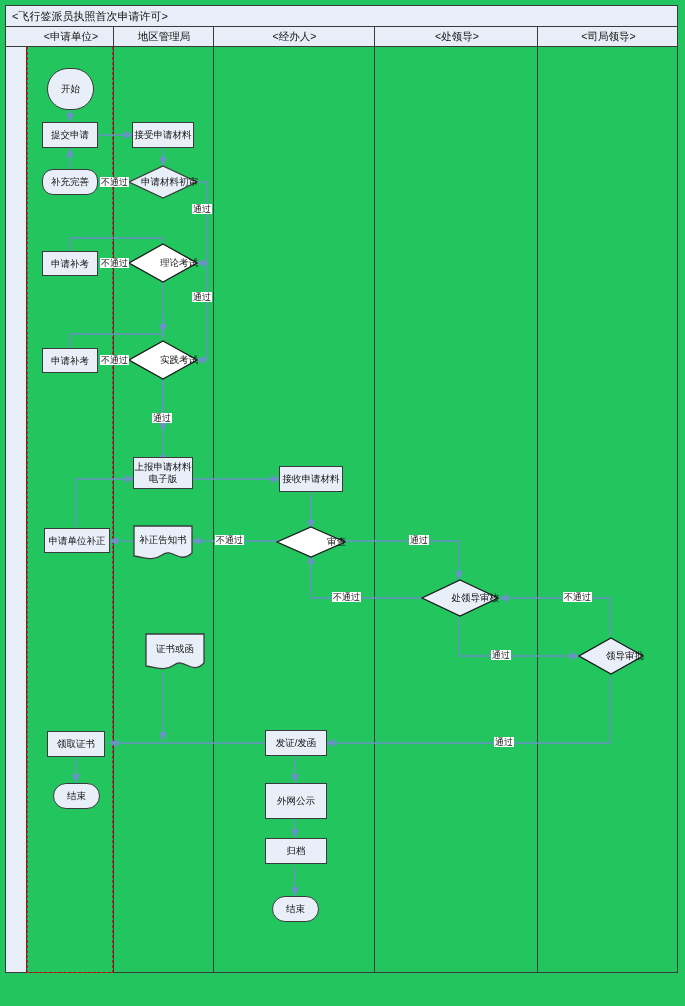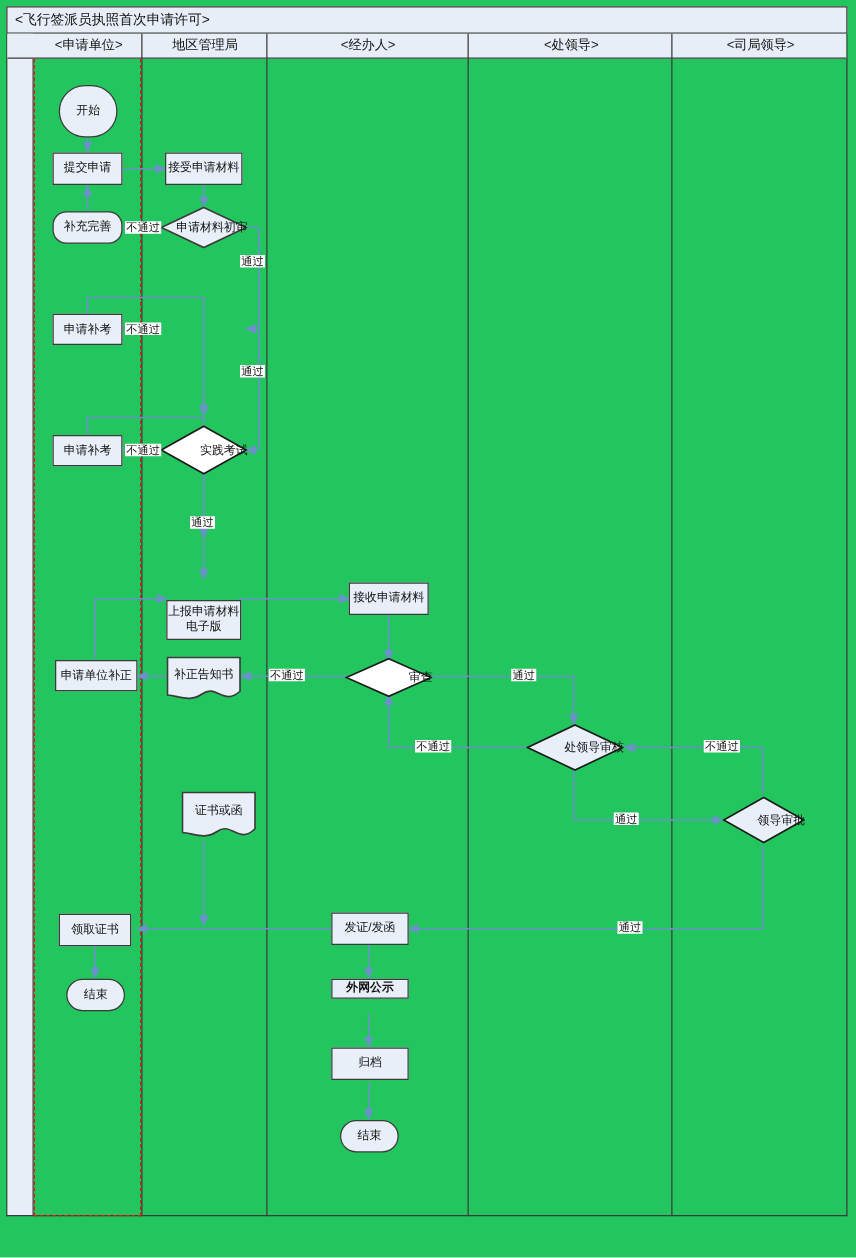--- a/index.html
+++ b/index.html
@@ -153,31 +153,37 @@
 
   <div class="diamond-wrap" style="left:128px;top:165px;width:70px;height:34px;">
     <svg width="70" height="34" viewBox="0 0 70 34">
         <polygon points="35,1 69,17 35,33 1,17" fill="#e9eff8" stroke="#3b3b3b" stroke-width="1.3"></polygon>
       </svg>
     <span class="dlabel">申请材料初审</span>
   </div>
 
   <div class="node rect" style="left:42px;top:251px;width:56px;height:25px;">申请补考</div>
 
+  <div class="diamond-wrap" style="left:128px;top:243px;width:70px;height:40px;">
+    <svg width="70" height="40" viewBox="0 0 70 40">
+        <polygon points="35,1 69,20 35,39 1,20" fill="#fff" stroke="#1a1a1a" stroke-width="1.3"></polygon>
+      </svg>
+    <span class="dlabel">理论考试</span>
+  </div>
 
   <div class="node rect" style="left:42px;top:348px;width:56px;height:25px;">申请补考</div>
 
   <div class="diamond-wrap" style="left:128px;top:340px;width:70px;height:40px;">
     <svg width="70" height="40" viewBox="0 0 70 40">
         <polygon points="35,1 69,20 35,39 1,20" fill="#fff" stroke="#1a1a1a" stroke-width="1.3"></polygon>
       </svg>
     <span class="dlabel">实践考试</span>
   </div>
 
-  <div class="node rect" style="left:133px;top:480px;width:60px;height:32px;">上报申请材料
+  <div class="node rect" style="left:133px;top:457px;width:60px;height:32px;">上报申请材料
 电子版</div>
 
   <div class="node rect" style="left:279px;top:466px;width:64px;height:26px;">接收申请材料</div>
 
   <div class="diamond-wrap" style="left:276px;top:526px;width:70px;height:32px;">
     <svg width="70" height="32" viewBox="0 0 70 32">
         <polygon points="35,1 69,16 35,31 1,16" fill="#fff" stroke="#1a1a1a" stroke-width="1.3"></polygon>
       </svg>
     <span class="dlabel">审查</span>
   </div>
@@ -209,21 +215,21 @@
     <svg width="60" height="40" viewBox="0 0 60 40">
       <path d="M1,1 L59,1 L59,30 C46,43 40,24 29,32 C19,39 11,34 1,33 Z" fill="#e9eff8" stroke="#3b3b3b" stroke-width="1.3"></path>
     </svg>
     <span class="doc-label" style="margin-top:-8px;">证书或函</span>
   </div>
 
   <div class="node rect" style="left:265px;top:730px;width:62px;height:26px;">发证/发函</div>
 
   <div class="node rect" style="left:47px;top:731px;width:58px;height:26px;">领取证书</div>
 
-  <div class="node rect" style="left:265px;top:783px;width:62px;height:16px;font-weight:bold;">外网公示</div>
+  <div class="node rect" style="left:265px;top:783px;width:62px;height:36px;">外网公示</div>
 
   <div class="node rect" style="left:265px;top:838px;width:62px;height:26px;">归档</div>
 
   <div class="node oval" style="left:53px;top:783px;width:47px;height:26px;">结束</div>
 
   <div class="node oval" style="left:272px;top:896px;width:47px;height:26px;">结束</div>
 
   <div class="edge-label" style="left:100px;top:177px;">不通过</div>
   <div class="edge-label" style="left:192px;top:204px;">通过</div>
   <div class="edge-label" style="left:100px;top:258px;">不通过</div>

